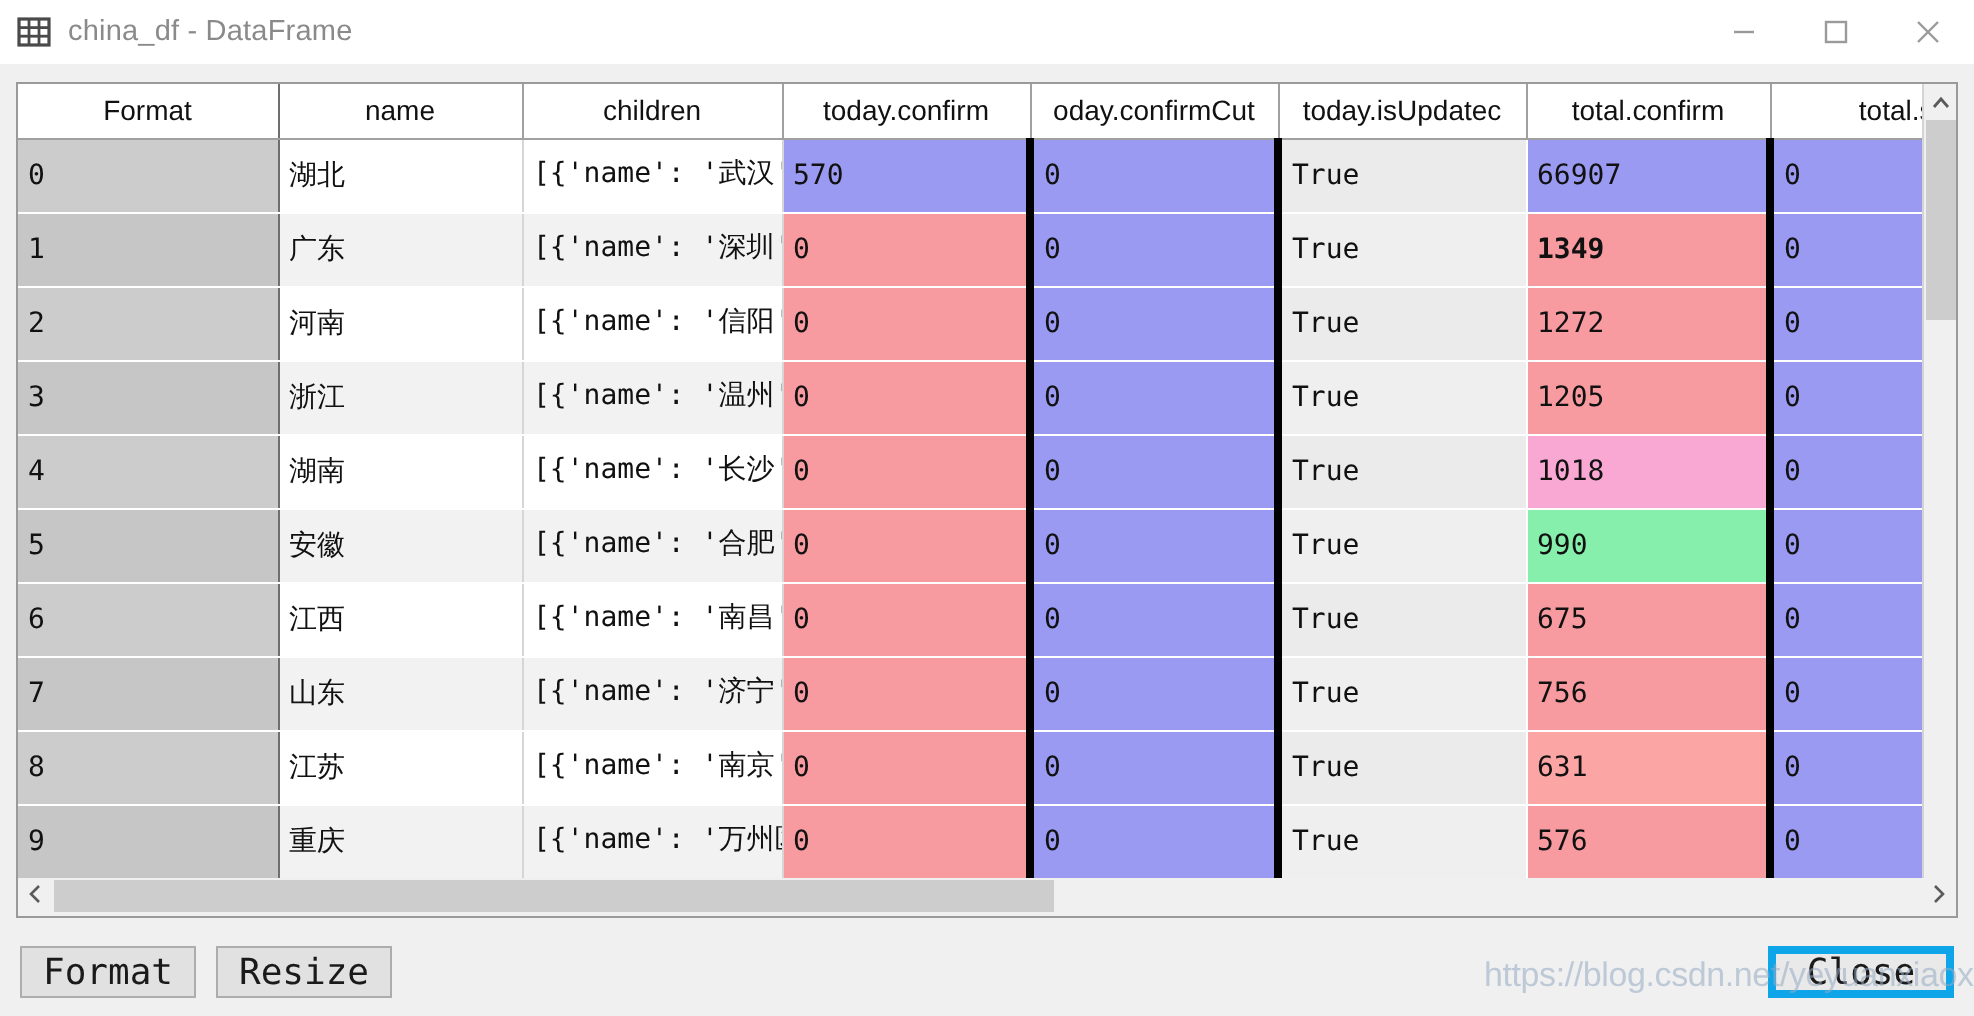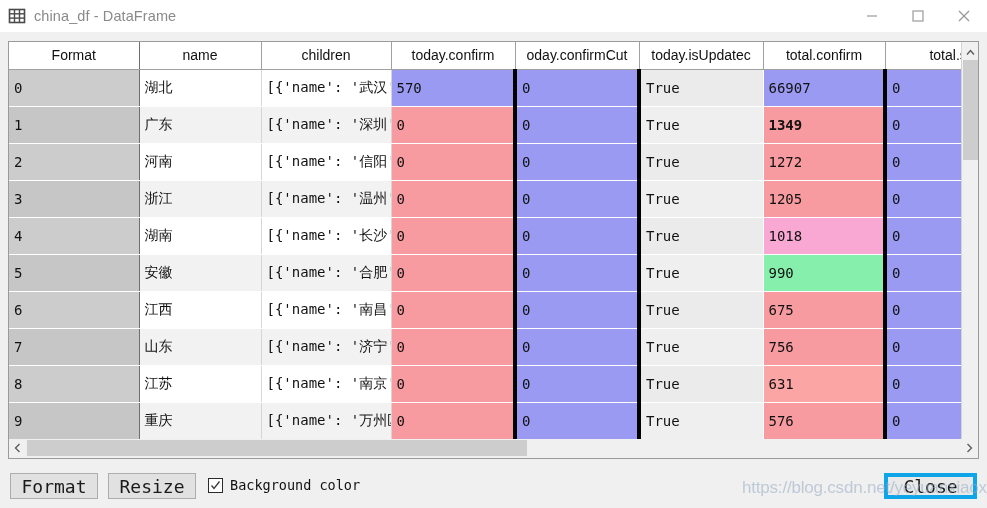--- a/index.html
+++ b/index.html
@@ -460,28 +460,20 @@
             <polyline points="1.5,1 5.5,5 1.5,9" fill="none" stroke="#5a5a5a" stroke-width="1.3"></polyline>
           </svg>
       </span>
     </div>
   </div>
 
   <div id="toolbar">
     <div class="btn" id="btn-format">Format</div>
     <div class="btn" id="btn-resize">Resize</div>
 
-    <label class="chk" id="chk-bg">
-      <span class="chkbox">
-        <svg width="11" height="11" viewBox="0 0 11 11">
-            <polyline points="1.5,5.5 4,8.5 9.5,1.5" fill="none" stroke="#3a3a3a" stroke-width="1.3"></polyline>
-          </svg>
-      </span>
-      <span>Background color</span>
-    </label>
 
 
     <div class="btn" id="btn-save">Save and Close</div>
     <div class="btn" id="btn-close">Close</div>
   </div>
 
   <div id="watermark">https://blog.csdn.net/yeyuanxiaoxin</div>
 </div>
 
 </body></html>

